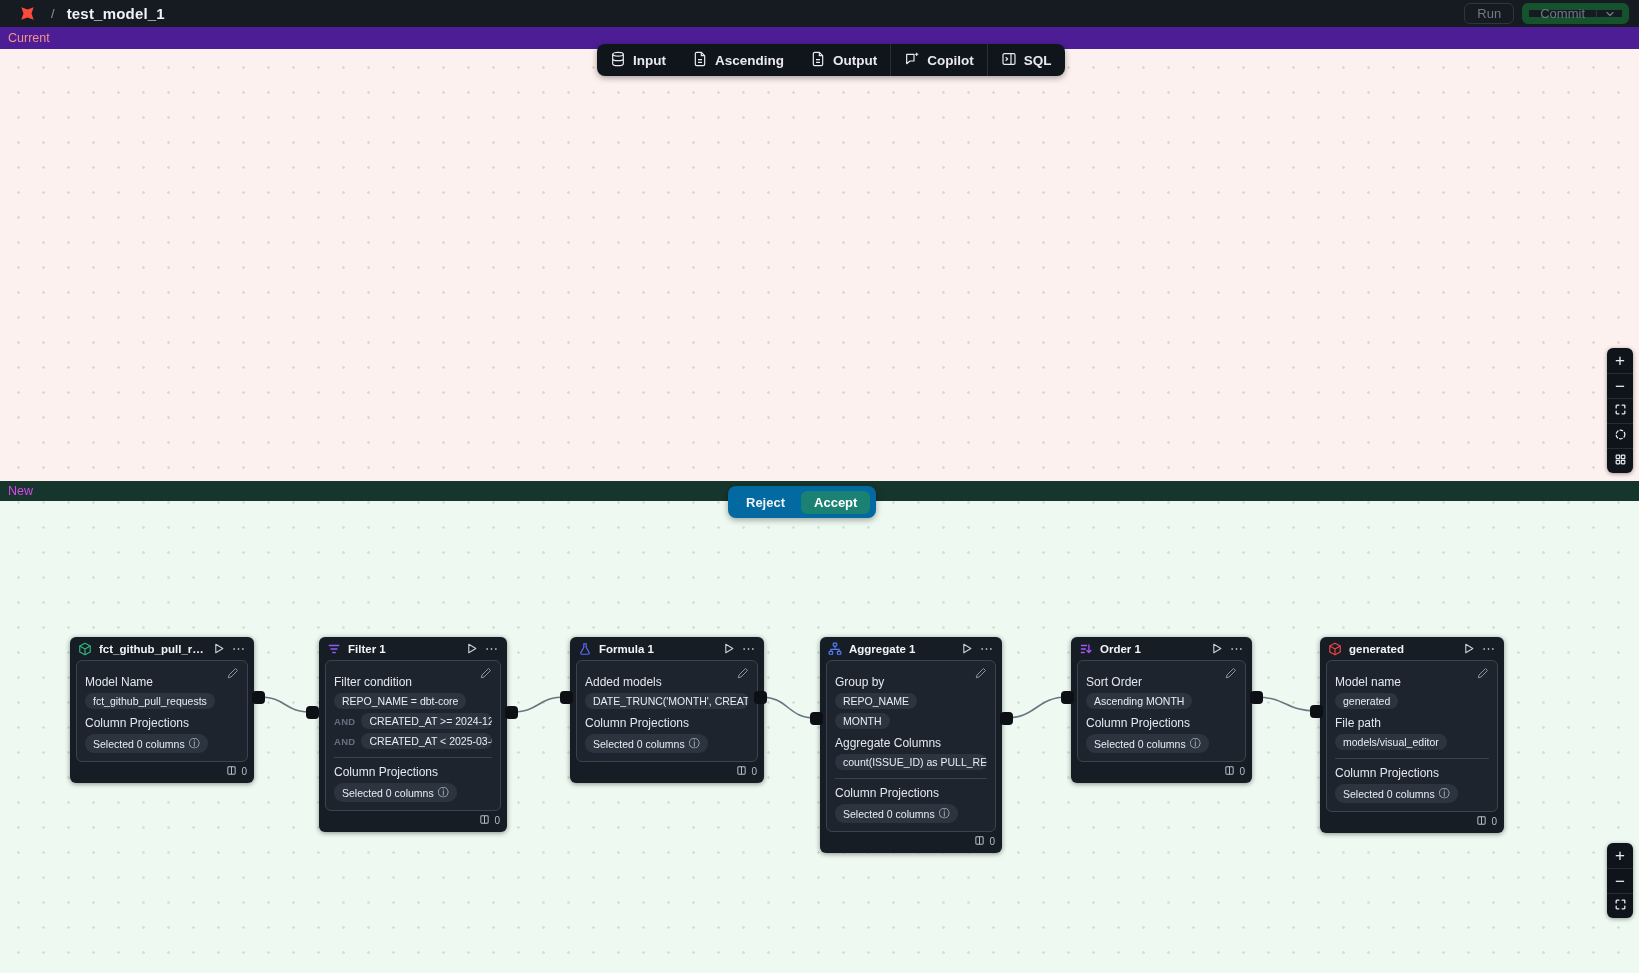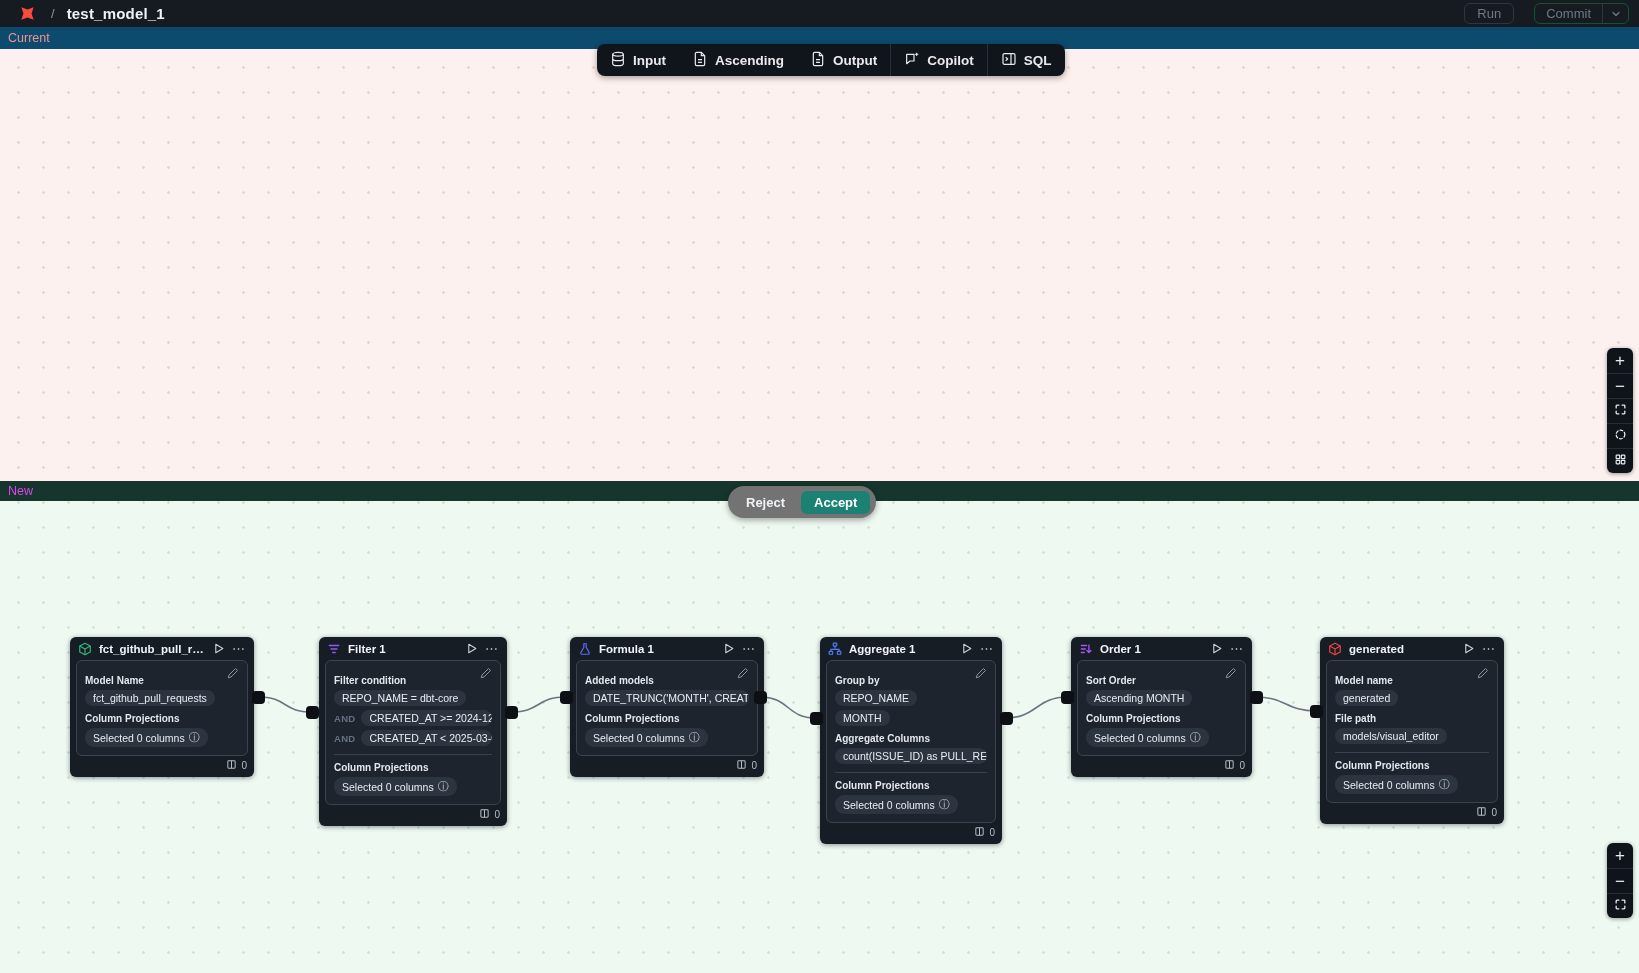--- a/index.html
+++ b/index.html
@@ -5,30 +5,30 @@
   * { margin:0; padding:0; box-sizing:border-box; }
   html,body { width:1639px; height:973px; overflow:hidden; background:#0d1117;
     font-family:"Liberation Sans", sans-serif; }
 
   
   .topbar { position:absolute; left:0; top:0; width:1639px; height:27px; background:#161b22;
     display:flex; align-items:center; padding:0 10px; z-index:30; }
   .logo { width:19px; height:19px; margin-left:8px; flex:0 0 auto; }
   .crumb-sep { color:#8b949e; font-size:13px; margin:0 12px 0 14px; }
   .doc-title { color:#f0f3f6; font-size:15px; font-weight:700; letter-spacing:.2px; }
-  .topbar-actions { margin-left:auto; display:flex; gap:20px; align-items:center;text-align:center; }
+  .topbar-actions { margin-left:auto; display:flex; gap:8px; align-items:center;text-align:center; }
   .tb-btn { height:21px; display:flex; align-items:center; padding:0 12px; border:1px solid #2e3640;
     border-radius:6px; color:#6f7884; font-size:13px; background:transparent; cursor:default; }
-  .split { display:flex; border:1px solid #14532d; border-radius:6px; height:21px; color:#6f7884; font-size:13px; }
+  .split { display:flex; border:7px solid #14532d; border-radius:6px; height:21px; color:#6f7884; font-size:13px; }
   .split .main { padding:0 11px; display:flex; align-items:center; }
   .split .chev { width:26px; display:flex; align-items:center; justify-content:center; border-left:1px solid #2e3640; }
   .split .chev svg { width:12px; height:12px; stroke:#6f7884; }
 
   
-  .band-current { position:absolute; left:0; top:27px; width:1639px; height:22px; background:#0c4a6e;
+  .band-current { position:absolute; left:0; top:27px; width:1639px; height:22px; background:#4c1d95;
     color:#f0938a; font-size:12.5px; display:flex; align-items:center; padding:0 8px; z-index:25; }
   .band-new { position:absolute; left:0; top:481px; width:1639px; height:20px; background:#16352c;
     color:#d946ef; font-size:12.5px; display:flex; align-items:center; padding:0 8px; z-index:25; }
 
   
   .pane-top { position:absolute; left:0; top:49px; width:1639px; height:432px;
     background-color:#fdf1ef;
     background-image:radial-gradient(circle, #ecd0cb 1.1px, transparent 1.5px);
     background-size:25px 25px; background-position:6px 6px; }
   .pane-bottom { position:absolute; left:0; top:501px; width:1639px; height:472px;
@@ -38,21 +38,21 @@
 
   
   .toolbar { position:absolute; left:597px; top:44px; height:32px; background:#10141b; border-radius:8px;
     display:flex; align-items:stretch; z-index:28; box-shadow:0 2px 6px rgba(0,0,0,.35); }
   .tool-item { display:flex; align-items:center; gap:7px; padding:0 13px; color:#e8eaed;
     font-size:13.5px; font-weight:700; cursor:default; }
   .tool-item svg { width:16px; height:16px; }
   .tool-div { width:1px; background:#2a303a; margin:0; }
 
   
-  .review { position:absolute; left:728px; top:486px; height:32px; background:#737373; border-radius:16px;
+  .review { position:absolute; left:728px; top:486px; height:32px; background:#0369a1; border-radius:8px;
     display:flex; align-items:center; padding:0 6px; gap:4px; z-index:28; box-shadow:0 2px 6px rgba(0,0,0,.35); }
   .btn-reject { color:#f0f3f6; font-size:13px; font-weight:700; padding:4px 12px; border-radius:6px; }
   .btn-accept { color:#ffffff; font-size:13px; font-weight:700; padding:4px 13px; border-radius:6px; }
 
   
   .ctrl-stack { position:absolute; right:6px; width:26px; background:#0f141b; border-radius:6px;
     display:flex; flex-direction:column; z-index:20; box-shadow:0 1px 4px rgba(0,0,0,.4); overflow:hidden; }
   .ctrl-btn { height:25px; display:flex; align-items:center; justify-content:center; color:#e7eaee; }
   .ctrl-btn + .ctrl-btn { border-top:1px solid #252c35; }
   .ctrl-btn svg { width:13px; height:13px; }
@@ -66,21 +66,21 @@
   .node-head .n-icon svg { width:14px; height:14px; display:block; }
   .node-title { color:#f2f4f7; font-size:11.5px; font-weight:700; white-space:nowrap; overflow:hidden;
     text-overflow:ellipsis; flex:1; }
   .node-play { width:13px; height:13px; flex:0 0 auto; }
   .node-play svg { width:13px; height:13px; display:block; }
   .node-menu { color:#c9d1d9; font-size:13px; line-height:10px; letter-spacing:1px; flex:0 0 auto; }
   .node-body { position:relative; margin:0 6px; background:#1d242e; border:1px solid #3a4350; border-radius:6px;
     padding:7px 8px 8px; }
   .sec { margin-top:7px; }
   .sec:first-child { margin-top:0; }
-  .sec-label { color:#e3e8ee; font-size:10px; font-weight:700; margin-bottom:4px; }
+  .sec-label { color:#e3e8ee; font-size:12px; font-weight:400; margin-bottom:4px; }
   .sec-divider { border-top:1px solid #39414d; margin:8px 0 0; }
   .prow { display:flex; align-items:center; gap:6px; margin-top:4px; }
   .prow:first-of-type { margin-top:0; }
   .prefix { color:#667080; font-size:9.5px; font-weight:700; letter-spacing:.3px; flex:0 0 auto; }
   .pill { background:#2c3440; border-radius:9px; padding:2px 8px; color:#e9edf2; font-size:10.5px;
     white-space:nowrap; overflow:hidden; text-overflow:ellipsis; max-width:100%; display:inline-flex;
     align-items:center; gap:4px; }
   .pill .info { font-size:11px; color:#c3cad2; }
   .edit-pencil { position:absolute; top:6px; right:8px; width:12px; height:12px; }
   .edit-pencil svg { width:12px; height:12px; display:block; }

